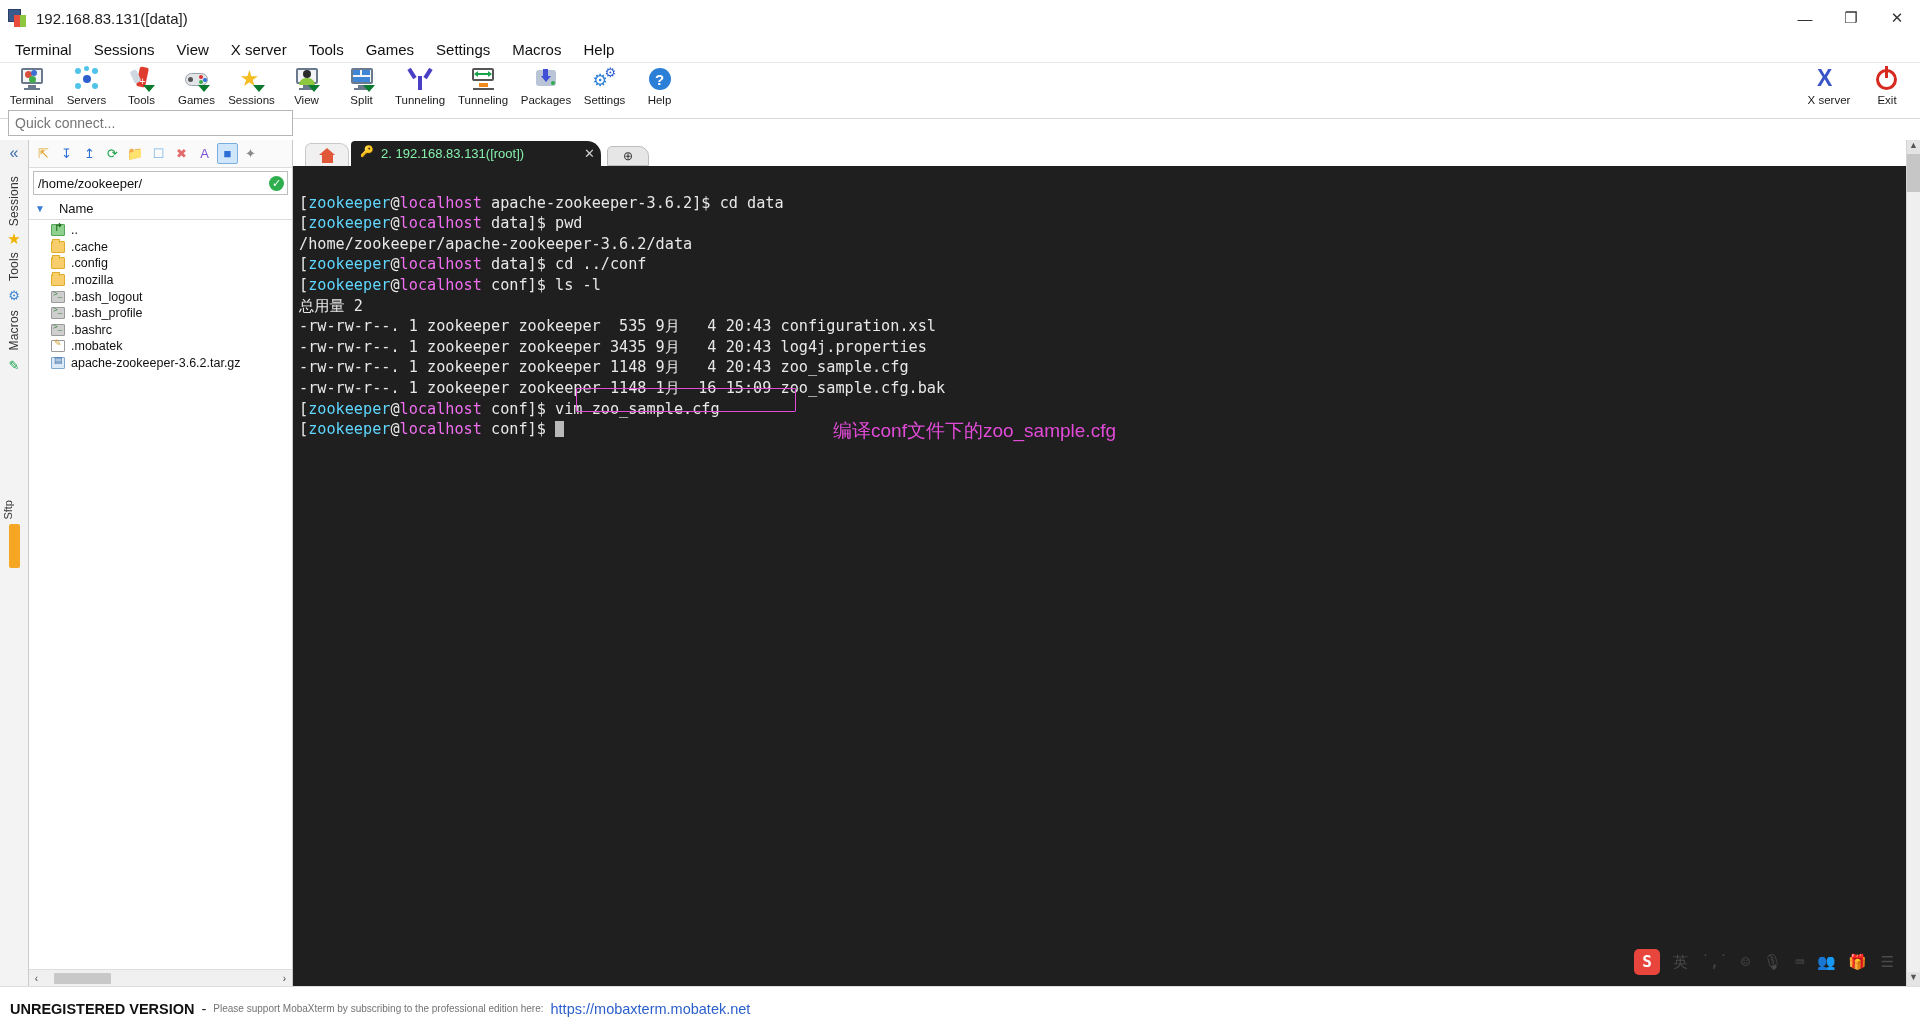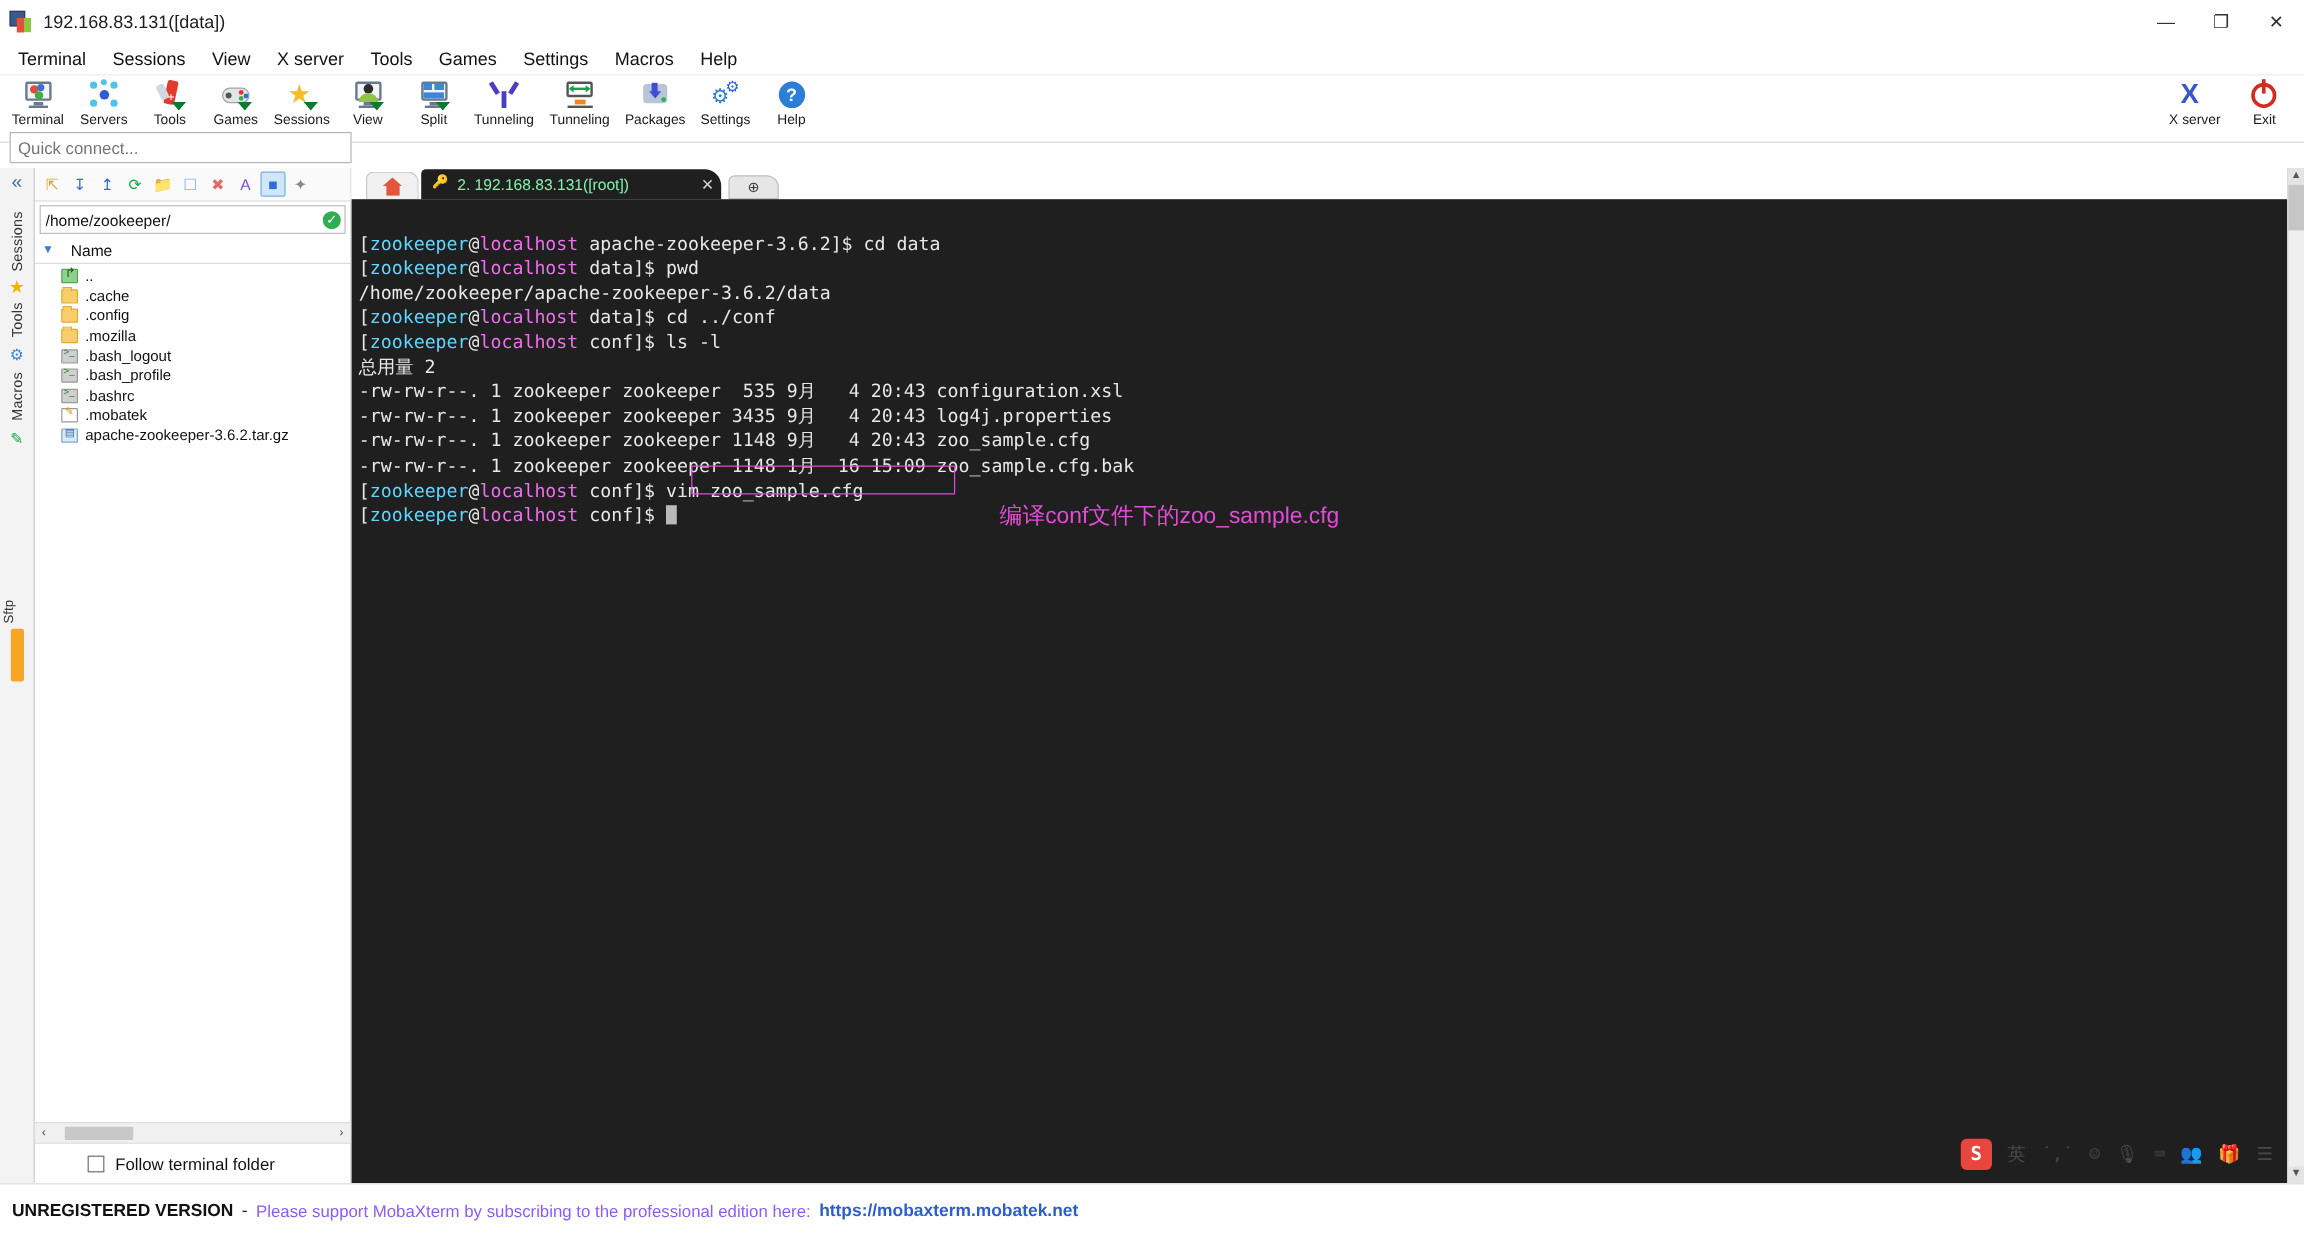--- a/index.html
+++ b/index.html
@@ -162,22 +162,22 @@
   .ime-logo { width:26px; height:26px; background:#e8453c; border-radius:5px; color:#fff;
       font-size:16px; display:flex; align-items:center; justify-content:center; font-weight:bold;}
   .ime-it { font-size:15px; color:#4a4a4a; }
   .ime-green { color:#2eae4e; }
   .ime-red { color:#e8453c; }
 
   
   .footer { position:absolute; left:0; right:0; bottom:0; height:44px; background:#fff;
       border-top:1px solid #dcdcdc; display:flex; align-items:center; padding-left:10px; gap:7px;}
   .f-bold { font-size:14.5px; font-weight:bold; color:#111; }
-  .f-txt { font-size:14px; color:#8b5cf6; }
-  .f-link { font-size:14.5px; color:#2b5fcb; text-decoration:none;font-weight:bold; }
+  .f-txt { font-size:10px; color:#737373; }
+  .f-link { font-size:14.5px; color:#2b5fcb; text-decoration:none; }
   .f-dash { font-size:14.5px; color:#222; }
 </style>
 </head>
 <body>
 
 <div id="app">
 
   <div class="titlebar">
     <div class="title-icon">
       <div class="sq1"></div>
@@ -438,24 +438,20 @@
 
       <div class="sb-hscroll">
         <div class="hs-arrow">‹</div>
         <div class="hs-track">
           <div class="hs-thumb"></div>
         </div>
         <div class="hs-arrow">›</div>
       </div>
 
 
-      <div class="sb-follow">
-        <div class="cbx"></div>
-        <div class="fl-lbl">Follow terminal folder</div>
-      </div>
     </div>
 
     <div class="term-wrap">
 
       <div class="tabbar">
         <div class="tab-home">
           <div class="home-ic">
             <div class="roof"></div>
               <div class="wall"></div>
           </div>

